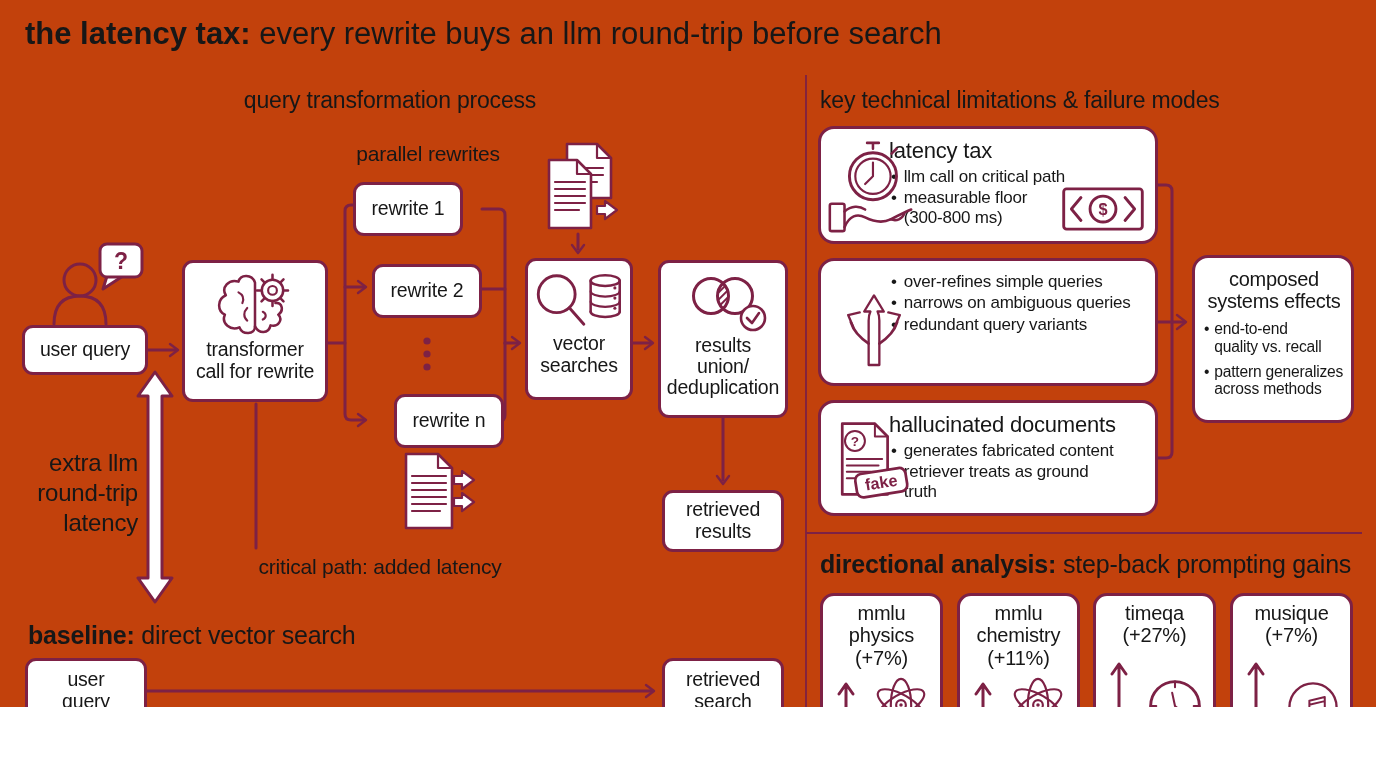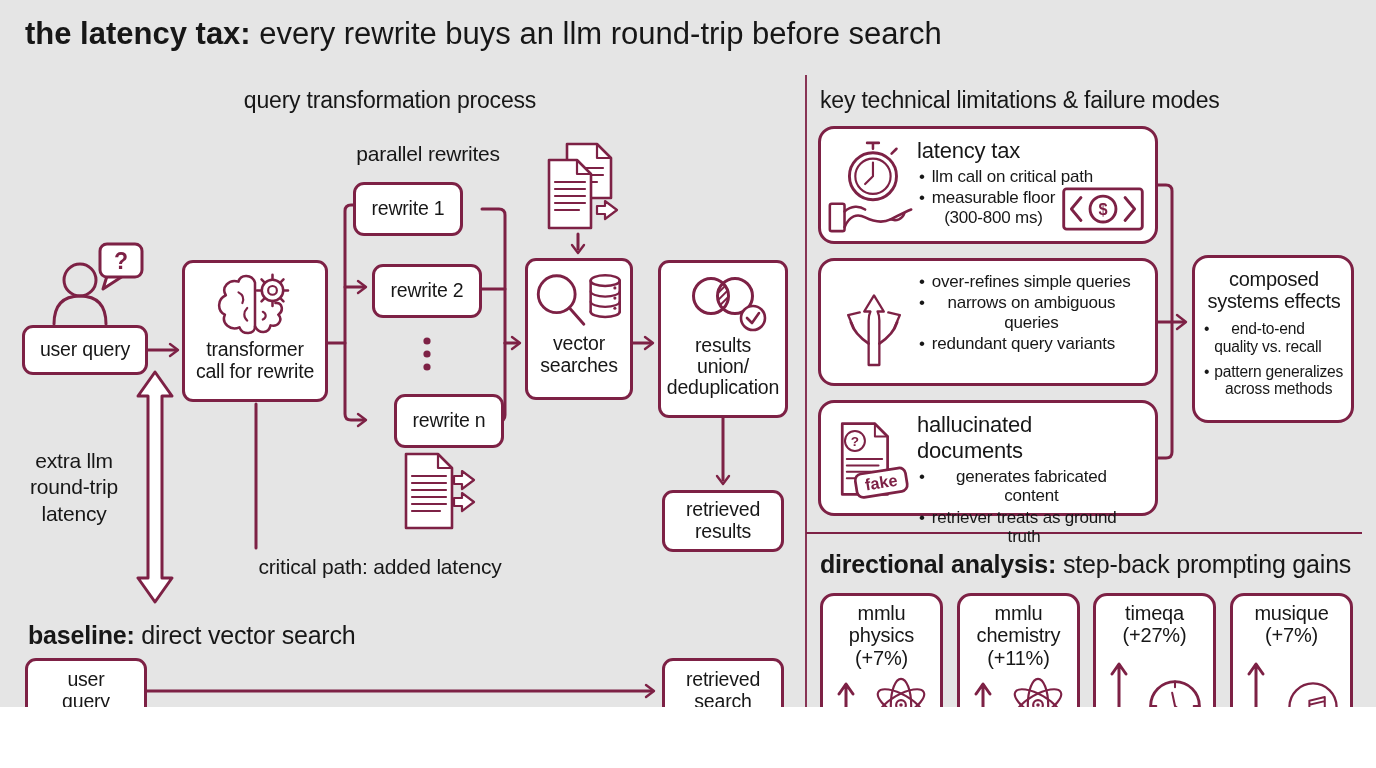--- a/index.html
+++ b/index.html
@@ -1,21 +1,21 @@
 <!DOCTYPE html>
 <html><head>
 <meta charset="utf-8">
 <style>
   :root { --accent:#7d2145; --ink:#171717; }
   * { margin:0; padding:0; box-sizing:border-box; }
   body { background:#fff; font-family:"Liberation Sans", sans-serif; color:var(--ink); }
-  #canvas { position:relative; width:1376px; height:707px; background:#e5e5e5; overflow:hidden; }
+  #canvas { position:relative; width:1376px; height:707px; background:#c2410c; overflow:hidden; }
 
   .abs { position:absolute; }
-  .prel { white-space:pre-line;text-align:center; }
+  .prel { white-space:pre-line; }
 
   
   .w  { fill:none; stroke:var(--accent); stroke-width:3; stroke-linecap:round; stroke-linejoin:round; }
   .w2 { stroke-width:2.4; }
   .thin { stroke-width:1.8; stroke-linecap:butt; }
   .wfill { fill:#fff; }
   .dot { fill:var(--accent); stroke:none; }
   .s  { fill:none; stroke:var(--accent); stroke-width:3; stroke-linecap:round; stroke-linejoin:round; }
   .s26{ stroke-width:2.6; }
   .s2 { stroke-width:2.2; }
@@ -24,21 +24,21 @@
   .tx { fill:var(--accent); font-family:"Liberation Sans", sans-serif; font-weight:bold; }
 
   .wires { position:absolute; left:0; top:0; pointer-events:none; }
 
   
   .node { position:absolute; border:3px solid var(--accent); border-radius:11px; background:#fff;
           display:flex; flex-direction:column; align-items:center; justify-content:center;
           text-align:center; font-size:19.5px; line-height:1.12; color:var(--ink); letter-spacing:-0.2px; }
   .card { position:absolute; border:3px solid var(--accent); border-radius:16px; background:#fff; }
   .card-title { font-size:22px; letter-spacing:-0.2px; margin-bottom:3px; }
-  .card-body { margin-left:96px; padding-top:9px; padding-right:24px; }
+  .card-body { margin-left:68px; padding-top:9px; padding-right:24px; }
   .bullet { display:flex; font-size:17px; line-height:1.14; letter-spacing:-0.2px; margin-top:2px; }
   .bdot { margin:0 7px 0 2px; }
 
   .bench { position:absolute; width:123px; height:153px; border:3px solid var(--accent); border-radius:14px; background:#fff; }
   .blabel { margin-top:6px; text-align:center; font-size:20px; line-height:1.12; letter-spacing:-0.2px; }
   .brow { position:absolute; left:12px; right:8px; bottom:7px; display:flex; justify-content:space-between; align-items:flex-end; }
 
   .h-section { font-size:23px; letter-spacing:-0.2px; }
   .h-sub { font-size:25px; letter-spacing:-0.2px; }
   .lead { font-weight:bold; }
@@ -210,21 +210,21 @@
     <span class="prel" style="line-height:1.08;">results
 union/
 deduplication</span>
   </div>
 
   <div class="node" style="left:662px; top:490px; width:122px; height:62px;">
     <span class="prel">retrieved
 results</span>
   </div>
 
-  <div class="abs label prel" style="left:10px; top:448px; width:128px; text-align:center; font-size:21px; line-height:1.25;">extra llm
+  <div class="abs label prel" style="left:10px; top:448px; width:128px; text-align:right; font-size:24px; line-height:1.25;">extra llm
 round-trip
 latency</div>
 
   <svg class="abs" style="left:396px; top:450px;" width="84" height="84" viewBox="0 0 84 84">
     <path class="s s26 fw" d="M10,4 H42 L56,18 V78 H10 Z"></path>
     <path class="s s2" d="M42,4 V18 H56"></path>
     <path class="s s2" d="M16,26 H50 M16,33 H50 M16,40 H50 M16,47 H50 M16,54 H50 M16,61 H44"></path>
     <path class="s s2 fw" d="M58,26 H66 V21 L78,30 L66,39 V34 H58 Z"></path>
     <path class="s s2 fw" d="M58,48 H66 V43 L78,52 L66,61 V56 H58 Z"></path>
   </svg>

